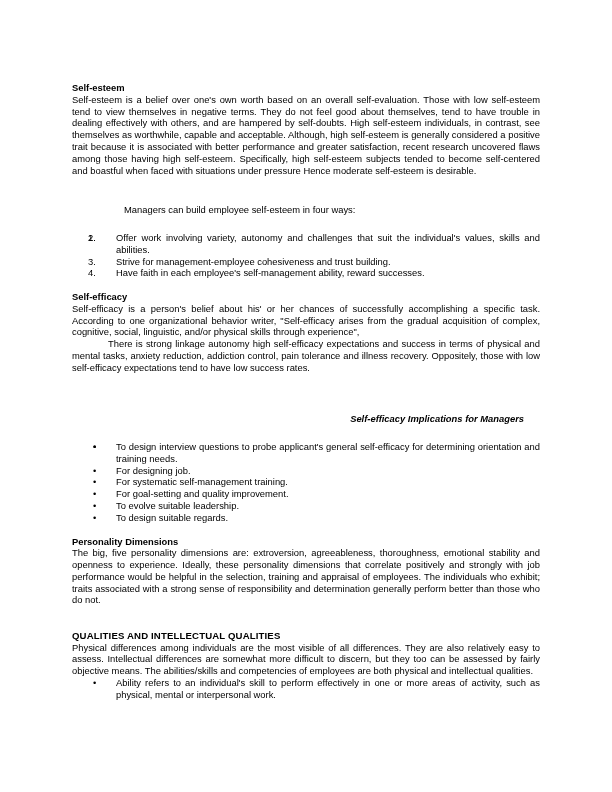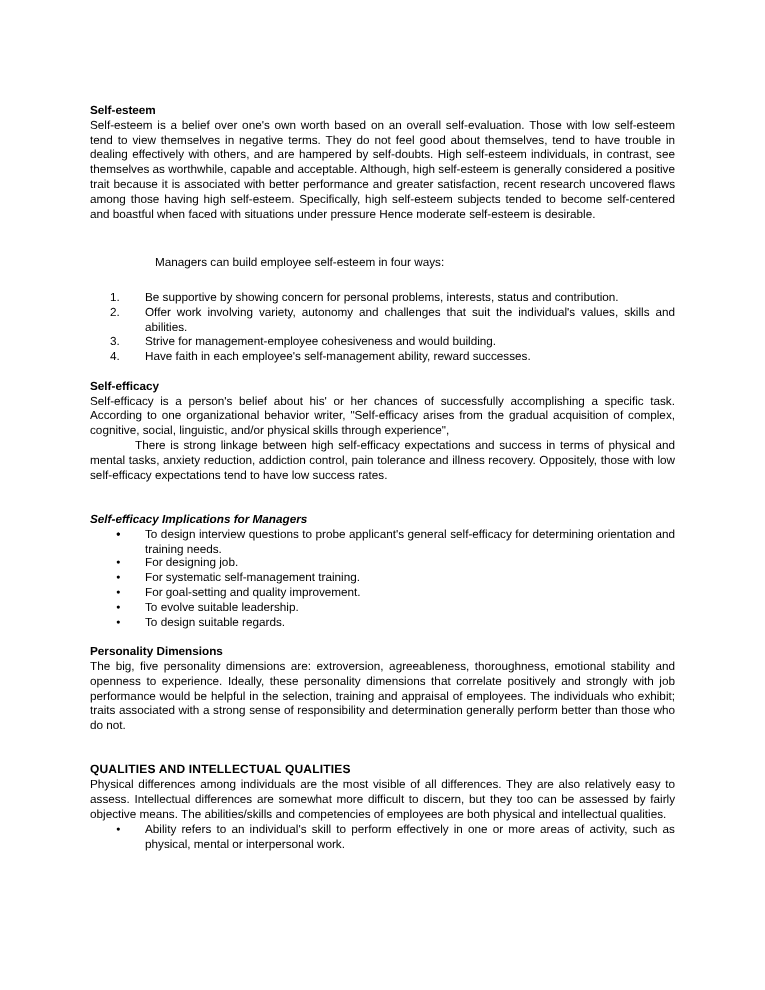--- a/index.html
+++ b/index.html
@@ -35,22 +35,22 @@
     font-weight: bold;
     line-height: 11.8px;
     margin: 0;
     text-align: left;
   }
   .h-bold-italic {
     font-size: 9.4px;
     font-weight: bold;
     font-style: italic;
     line-height: 11.8px;
-    margin: 0;
-    text-align: left;
+    margin: 16px;
+    text-align: right;
   }
   .h-caps {
     font-size: 9.6px;
     font-weight: bold;
     line-height: 11.8px;
     margin: 0;
     text-align: left;
     letter-spacing: 0.15px;
   }
   p.body {
@@ -138,41 +138,40 @@
     <h2 class="h-bold">Self-esteem</h2>
     <p class="body">Self-esteem is a belief over one's own worth based on an overall self-evaluation. Those with low self-esteem tend to view themselves in negative terms. They do not feel good about themselves, tend to have trouble in dealing effectively with others, and are hampered by self-doubts. High self-esteem individuals, in contrast, see themselves as worthwhile, capable and acceptable. Although, high self-esteem is generally considered a positive trait because it is associated with better performance and greater satisfaction, recent research uncovered flaws among those having high self-esteem. Specifically, high self-esteem subjects tended to become self-centered and boastful when faced with situations under pressure Hence moderate self-esteem is desirable.</p>
 
     <div class="gap-sm"></div>
 
     <p class="intro-line">Managers can build employee self-esteem in four ways:</p>
 
     <ol class="num-list">
       <li>
         <span class="marker">1.</span>
-        <span class="li-text">Be supportive by showing concern for personal problems, interests, status and contribution.</span>
       </li>
       <li>
         <span class="marker">2.</span>
         <span class="li-text">Offer work involving variety, autonomy and challenges that suit the individual's values, skills and abilities.</span>
       </li>
       <li>
         <span class="marker">3.</span>
-        <span class="li-text">Strive for management-employee cohesiveness and would building.</span>
+        <span class="li-text">Strive for management-employee cohesiveness and trust building.</span>
       </li>
       <li>
         <span class="marker">4.</span>
         <span class="li-text">Have faith in each employee's self-management ability, reward successes.</span>
       </li>
     </ol>
 
     <div class="gap-sm"></div>
 
     <h2 class="h-bold">Self-efficacy</h2>
     <p class="body">Self-efficacy is a person's belief about his' or her chances of successfully accomplishing a specific task. According to one organizational behavior writer, "Self-efficacy arises from the gradual acquisition of complex, cognitive, social, linguistic, and/or physical skills through experience",</p>
-    <p class="body indent-first">There is strong linkage between high self-efficacy expectations and success in terms of physical and mental tasks, anxiety reduction, addiction control, pain tolerance and illness recovery. Oppositely, those with low self-efficacy expectations tend to have low success rates.</p>
+    <p class="body indent-first">There is strong linkage autonomy high self-efficacy expectations and success in terms of physical and mental tasks, anxiety reduction, addiction control, pain tolerance and illness recovery. Oppositely, those with low self-efficacy expectations tend to have low success rates.</p>
 
     <div class="gap-sm"></div>
     <div class="gap-sm"></div>
 
     <h2 class="h-bold-italic">Self-efficacy Implications for Managers</h2>
 
     <ul class="bullet-list">
       <li>
         <span class="bullet">•</span>
       </li>

